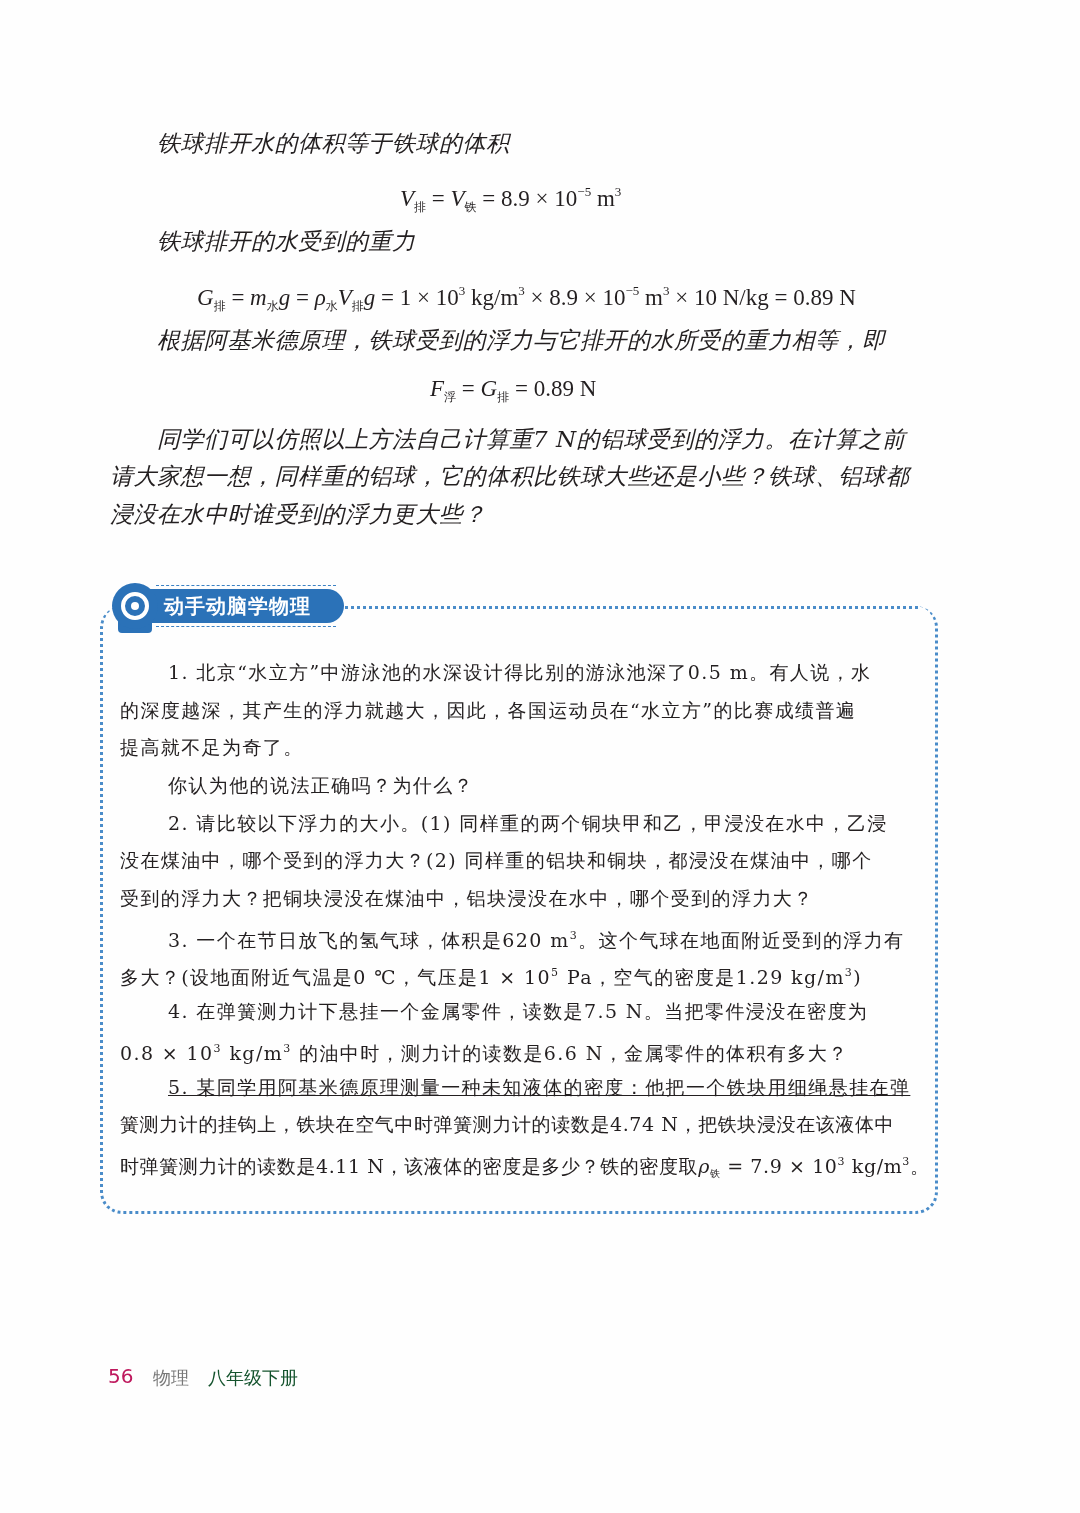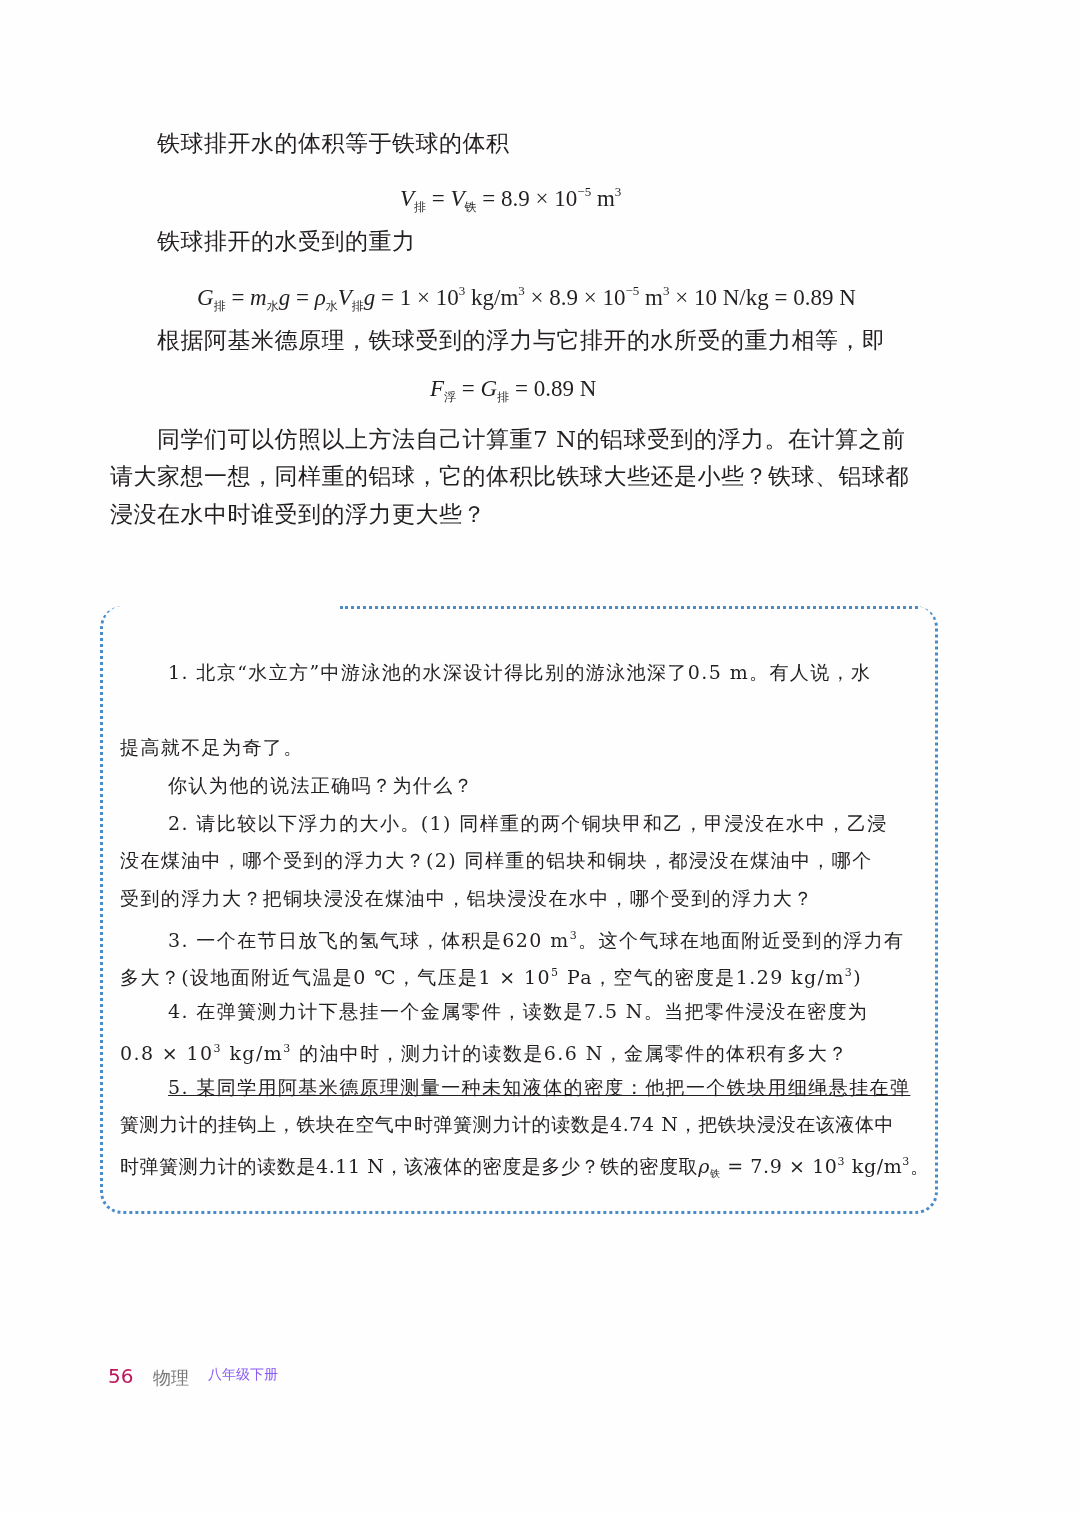--- a/index.html
+++ b/index.html
@@ -1,20 +1,20 @@
 <!DOCTYPE html>
 <html><head>
 <meta charset="utf-8">
 <style>
   * { margin: 0; padding: 0; box-sizing: border-box; }
   html, body { width: 1080px; height: 1513px; background: #ffffff; }
   body { position: relative; font-family: "DejaVu Serif", "Liberation Serif", serif; color: #231f20; overflow: hidden; }
   .page { position: absolute; left: 0; top: 0; width: 1080px; height: 1513px; background: #fefefe; }
 
-  .line { position: absolute; font-size: 23px; line-height: 30px; white-space: nowrap; letter-spacing: 0.5px; }
+  .line { position: absolute; font-size: 23px; line-height: 30px; white-space: nowrap; letter-spacing: 0.5px; font-style: italic; }
   .formula { position: absolute; font-family: "Liberation Serif", "DejaVu Serif", serif; font-size: 23px; line-height: 30px; white-space: nowrap; }
   .formula i { font-style: italic; }
   .formula sub { font-size: 12px; vertical-align: -5px; font-style: normal; font-family: "DejaVu Sans", sans-serif; }
   .formula sup { font-size: 13px; vertical-align: 10px; }
 
   
   .box { position: absolute; left: 100px; top: 606px; width: 838px; height: 608px;
          border: 3px dotted #4a8cc9; border-radius: 22px; border-top: none; }
   .box-top { position: absolute; left: 340px; top: 606px; width: 578px; height: 0; border-top: 3px dotted #4a8cc9; }
 
@@ -29,21 +29,21 @@
   .banner-text { position: absolute; left: 52px; top: 6px; height: 34px; line-height: 34px; color: #ffffff; font-family: "DejaVu Sans", sans-serif; font-size: 20px; letter-spacing: 1px; font-weight: bold; }
 
   .q { position: absolute; font-size: 19px; line-height: 26px; white-space: nowrap; letter-spacing: 1.4px; text-align: right; }
   .q sup { font-size: 11px; vertical-align: 8px; }
   .q sub { font-size: 10px; vertical-align: -4px; }
   .q i { font-style: italic; }
 
   .footer { position: absolute; top: 1364px; font-family: "DejaVu Sans", sans-serif; white-space: nowrap; }
   .page-num { left: 108px; font-size: 20px; color: #be185d; }
   .footer-subject { left: 153px; font-size: 18px; color: #777; top: 1366px; }
-  .footer-grade { left: 208px; font-size: 14px; color: #8b5cf6; top: 1366px; }
+  .footer-grade { left: 208px; font-size: 18px; color: #14532d; top: 1366px; }
 </style>
 </head>
 <body>
 
 <div class="page">
 
   <div class="line" style="left:157px; top:128px;">铁球排开水的体积等于铁球的体积</div>
 
   <div class="formula" style="left:400px; top:177px;">
     <i>V</i><sub>排</sub><span> = </span><i>V</i><sub>铁</sub><span> = </span><span>8.9 × 10</span><sup>−5</sup><span> m</span><sup>3</sup>
@@ -61,22 +61,34 @@
     <i>F</i><sub>浮</sub><span> = </span><i>G</i><sub>排</sub><span> = 0.89 N</span>
   </div>
 
   <div class="line" style="left:157px; top:424px;">同学们可以仿照以上方法自己计算重7 N的铝球受到的浮力。在计算之前</div>
   <div class="line" style="left:110px; top:499px;">浸没在水中时谁受到的浮力更大些？</div>
   <div class="line" style="left:110px; top:461px;">请大家想一想，同样重的铝球，它的体积比铁球大些还是小些？铁球、铝球都</div>
 
   <div class="box"></div>
   <div class="box-top"></div>
 
+  <div class="banner">
+    <div class="banner-bar"></div>
+    <div class="banner-dash-top"></div>
+    <div class="banner-dash-bot"></div>
+    <div class="banner-foot"></div>
+    <div class="banner-circle">
+      <div class="banner-ring"></div>
+      <div class="banner-dot"></div>
+    </div>
+    <div class="banner-text">动手动脑学物理</div>
+  </div>
 
   <div class="q" style="left:168px; top:659px;">1. 北京“水立方”中游泳池的水深设计得比别的游泳池深了0.5 m。有人说，水</div>
+  <div class="q" style="left:120px; top:697px;">的深度越深，其产生的浮力就越大，因此，各国运动员在“水立方”的比赛成绩普遍</div>
   <div class="q" style="left:120px; top:734px;">提高就不足为奇了。</div>
   <div class="q" style="left:168px; top:772px;">你认为他的说法正确吗？为什么？</div>
 
   <div class="q" style="left:168px; top:810px;">2. 请比较以下浮力的大小。(1) 同样重的两个铜块甲和乙，甲浸没在水中，乙浸</div>
   <div class="q" style="left:120px; top:847px;">没在煤油中，哪个受到的浮力大？(2) 同样重的铝块和铜块，都浸没在煤油中，哪个</div>
   <div class="q" style="left:120px; top:885px;">受到的浮力大？把铜块浸没在煤油中，铝块浸没在水中，哪个受到的浮力大？</div>
 
   <div class="q" style="left:168px; top:923px;">
     <span>3. 一个在节日放飞的氢气球，体积是620 m</span><sup>3</sup><span>。这个气球在地面附近受到的浮力有</span>
   </div>

